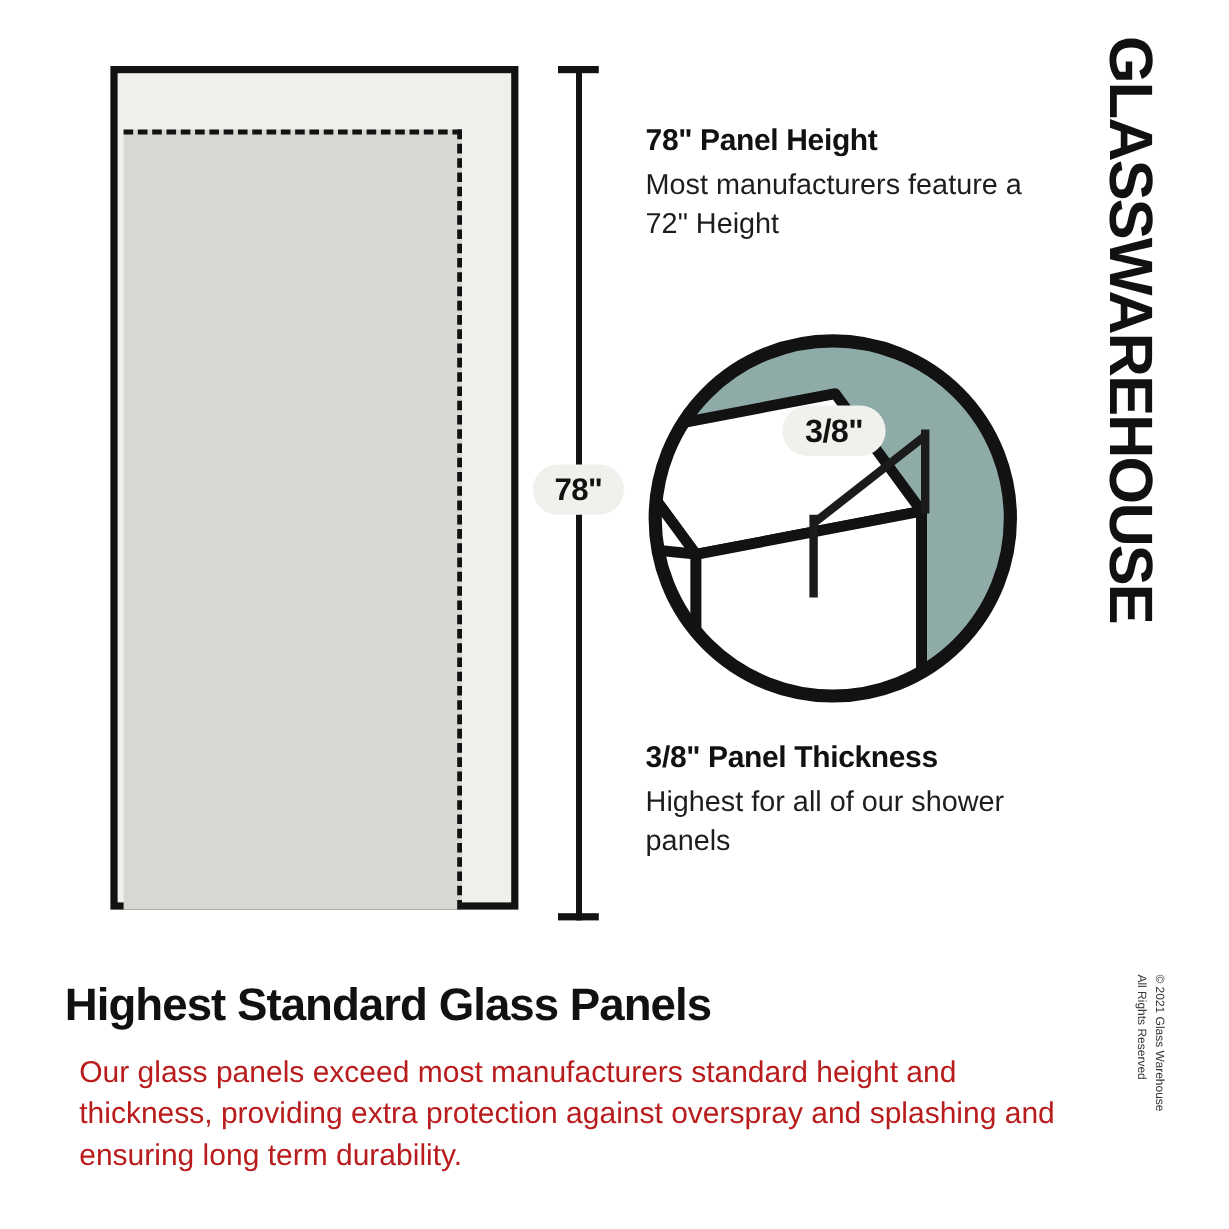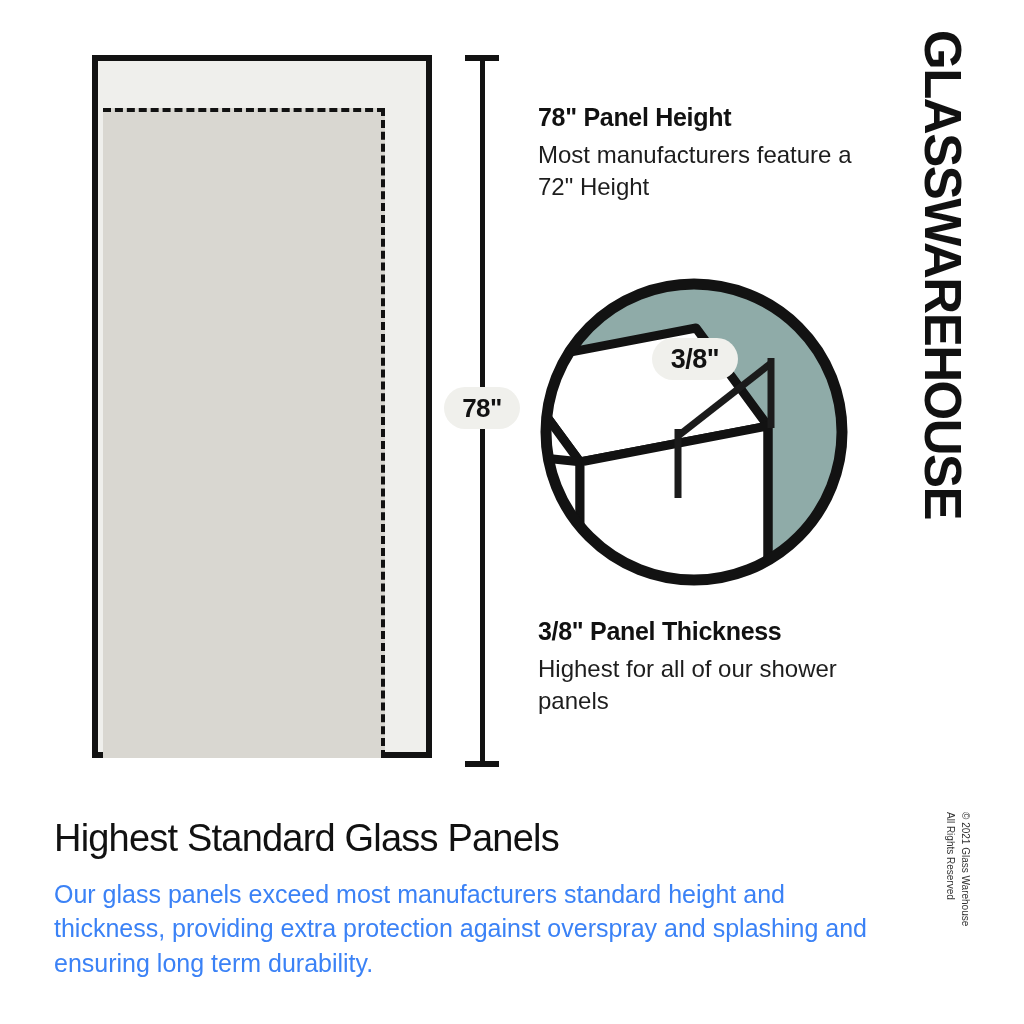--- a/index.html
+++ b/index.html
@@ -142,32 +142,32 @@
 
   
   .bottom-block {
     position: absolute;
     left: 54px;
     top: 818px;
     width: 840px;
   }
   .bottom-heading {
     font-size: 38px;
-    font-weight: normal;
+    font-weight: bold;
     letter-spacing: -0.8px;
     color: #111111;
     margin: 0 0 17px 0;
     line-height: 1.1;
   }
   .bottom-paragraph {
     font-size: 25px;
     font-weight: 400;
-    color: #3b82f6;
+    color: #b91c1c;
     line-height: 1.38;
-    margin: 0;
+    margin: 12px;
     max-width: 830px;
   }
 
   
   .brand-wordmark {
     position: absolute;
     left: 968px;
     top: 30px;
     transform-origin: left top;
     transform: rotate(90deg);

